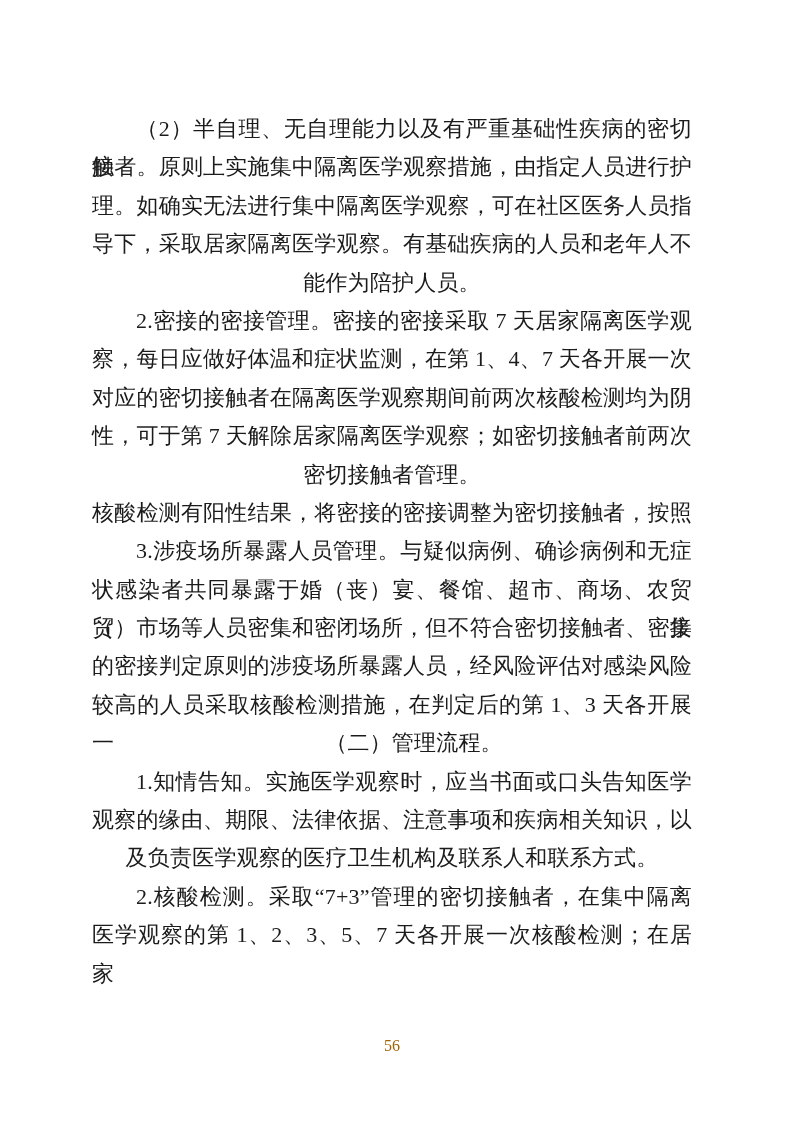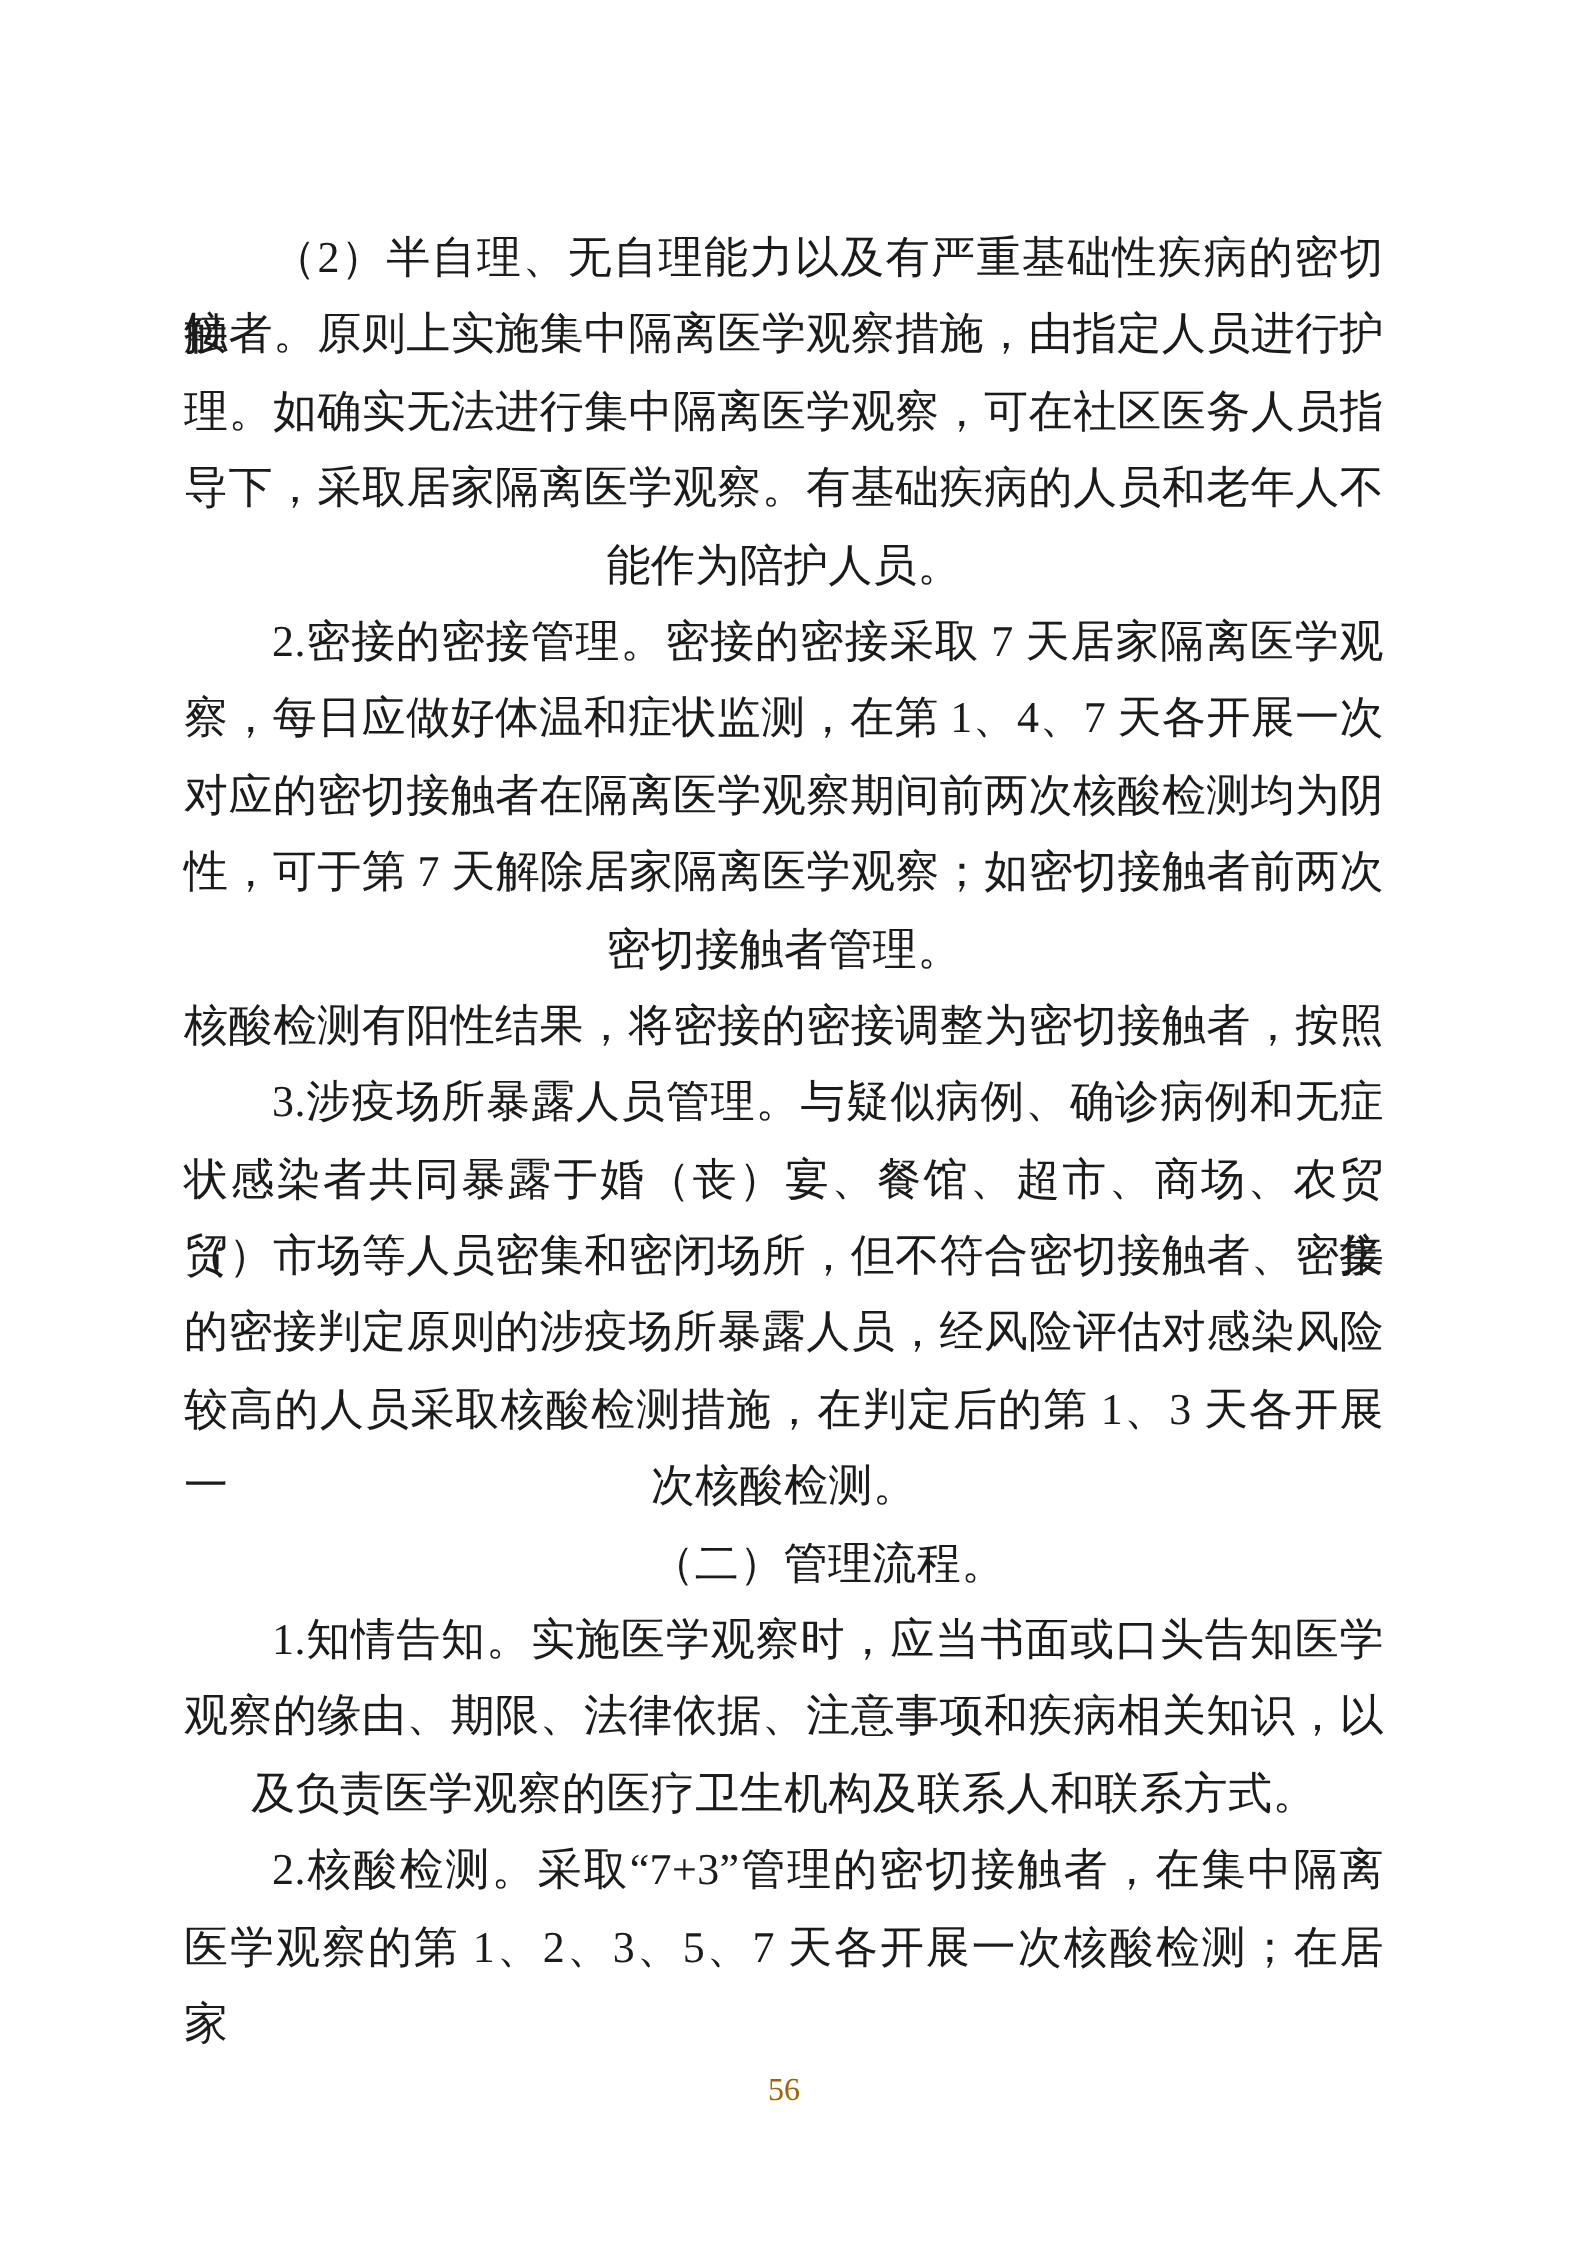--- a/index.html
+++ b/index.html
@@ -84,21 +84,20 @@
         <div class="line fill">性，可于第 7 天解除居家隔离医学观察；如密切接触者前两次</div>
         <div class="line">密切接触者管理。</div>
         <div class="line fill">核酸检测有阳性结果，将密接的密接调整为密切接触者，按照</div>
       </div>
       <div class="para body">
         <div class="line fill first">3.涉疫场所暴露人员管理。与疑似病例、确诊病例和无症</div>
         <div class="line fill">状感染者共同暴露于婚（丧）宴、餐馆、超市、商场、农贸（集</div>
         <div class="line fill">贸）市场等人员密集和密闭场所，但不符合密切接触者、密接</div>
         <div class="line fill">的密接判定原则的涉疫场所暴露人员，经风险评估对感染风险</div>
         <div class="line fill">较高的人员采取核酸检测措施，在判定后的第 1、3 天各开展一</div>
-        <div class="line">次核酸检测。</div>
       </div>
       <div class="para heading">
         <div class="line first">（二）管理流程。</div>
       </div>
       <div class="para body">
         <div class="line fill first">1.知情告知。实施医学观察时，应当书面或口头告知医学</div>
         <div class="line fill">观察的缘由、期限、法律依据、注意事项和疾病相关知识，以</div>
         <div class="line">及负责医学观察的医疗卫生机构及联系人和联系方式。</div>
       </div>
       <div class="para body">

